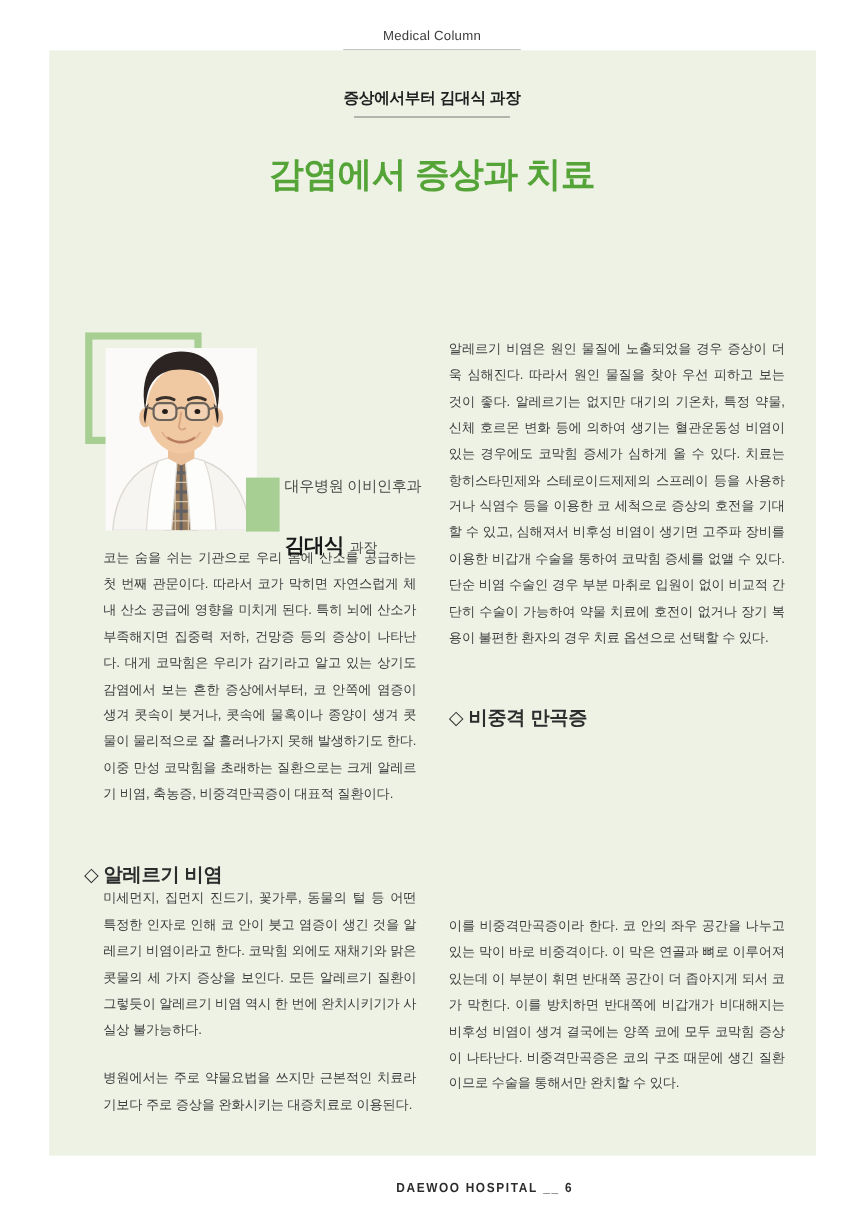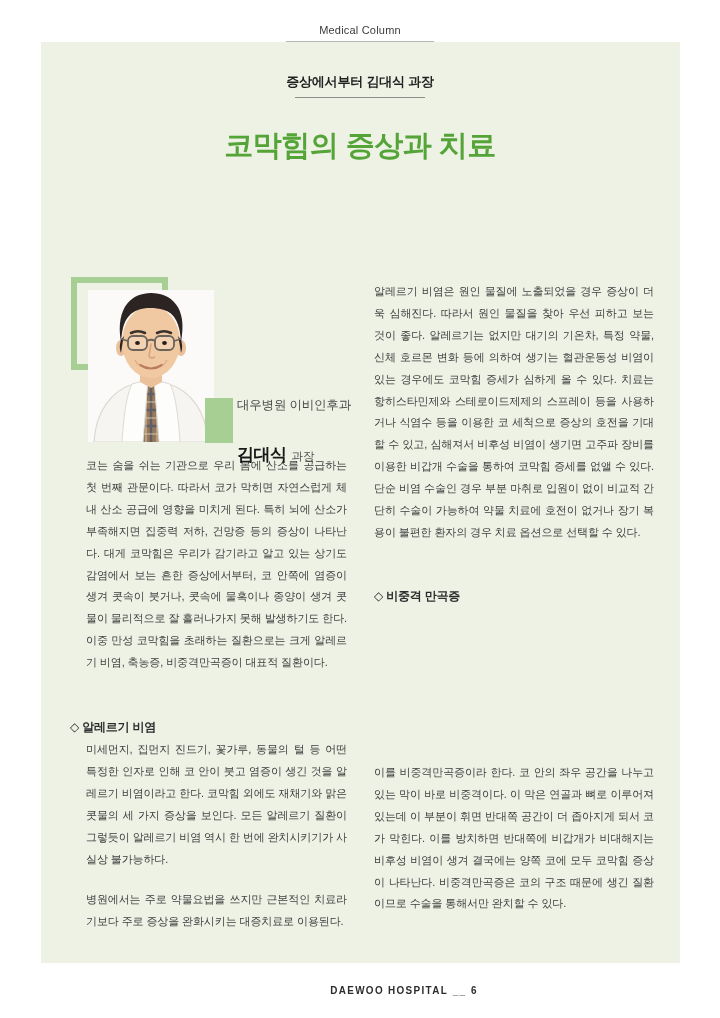--- a/index.html
+++ b/index.html
@@ -51,21 +51,21 @@
     letter-spacing:-.2px;z-index:4;
   }
   .author-line{position:absolute;left:237px;top:415px;z-index:4;margin-top:28px;}
   .author-name{font-size:17px;font-weight:700;color:#181818;letter-spacing:-.5px;}
   .author-title{font-size:11.5px;color:#4f4f4d;margin-left:5px;}
   
   .col{position:absolute;text-align:justify;word-break:break-all;
        font-size:11px;line-height:21.9px;color:#3e3e3e;letter-spacing:-.1px;}
   .left-col{left:86px;width:261px;}
   .right-col{left:374px;width:280px;}
-  .sec-heading{position:absolute;font-size:12px;font-weight:700;color:#2c2c2c;
+  .sec-heading{position:absolute;font-size:16px;font-weight:700;color:#2c2c2c;
        letter-spacing:-.2px;}
   
   .footer{
     position:absolute;top:984px;left:0;width:720px;text-align:center;
     font-size:11px;font-weight:700;color:#2c2c2c;letter-spacing:1.5px;margin-left:44px;
   }
   .footer .inner{display:inline-block;transform:scaleX(.9);transform-origin:center;}
   .footer .sep{margin:0 5px;}
 </style>
 </head>
@@ -73,21 +73,21 @@
 
 <div id="page">
 
   <div class="top-label">Medical Column</div>
   <div class="top-underline"></div>
 
   <div class="panel"></div>
 
   <div class="subtitle">증상에서부터 김대식 과장</div>
   <div class="subtitle-underline"></div>
-  <div class="main-title">코막힘의 증상과 치료</div>
+  <div class="main-title">감염에서 증상과 치료</div>
 
   <div class="frame-outline"></div>
   <div class="photo">
     <svg width="126" height="152" viewBox="0 0 126 152" xmlns="http://www.w3.org/2000/svg">
       <rect x="0" y="0" width="126" height="152" fill="#fbfaf8"></rect>
 
       <path d="M6,152 C8,120 24,101 45,94 L63,89 L81,94 C102,101 118,120 120,152 Z" fill="#f6f5f2" stroke="#ddd9d2" stroke-width="1.2"></path>
 
       <path d="M46,95 L63,88 L80,95 L77,152 L49,152 Z" fill="#96785a"></path>
       <g stroke="#46536b" stroke-width="2.4" opacity="0.65">

